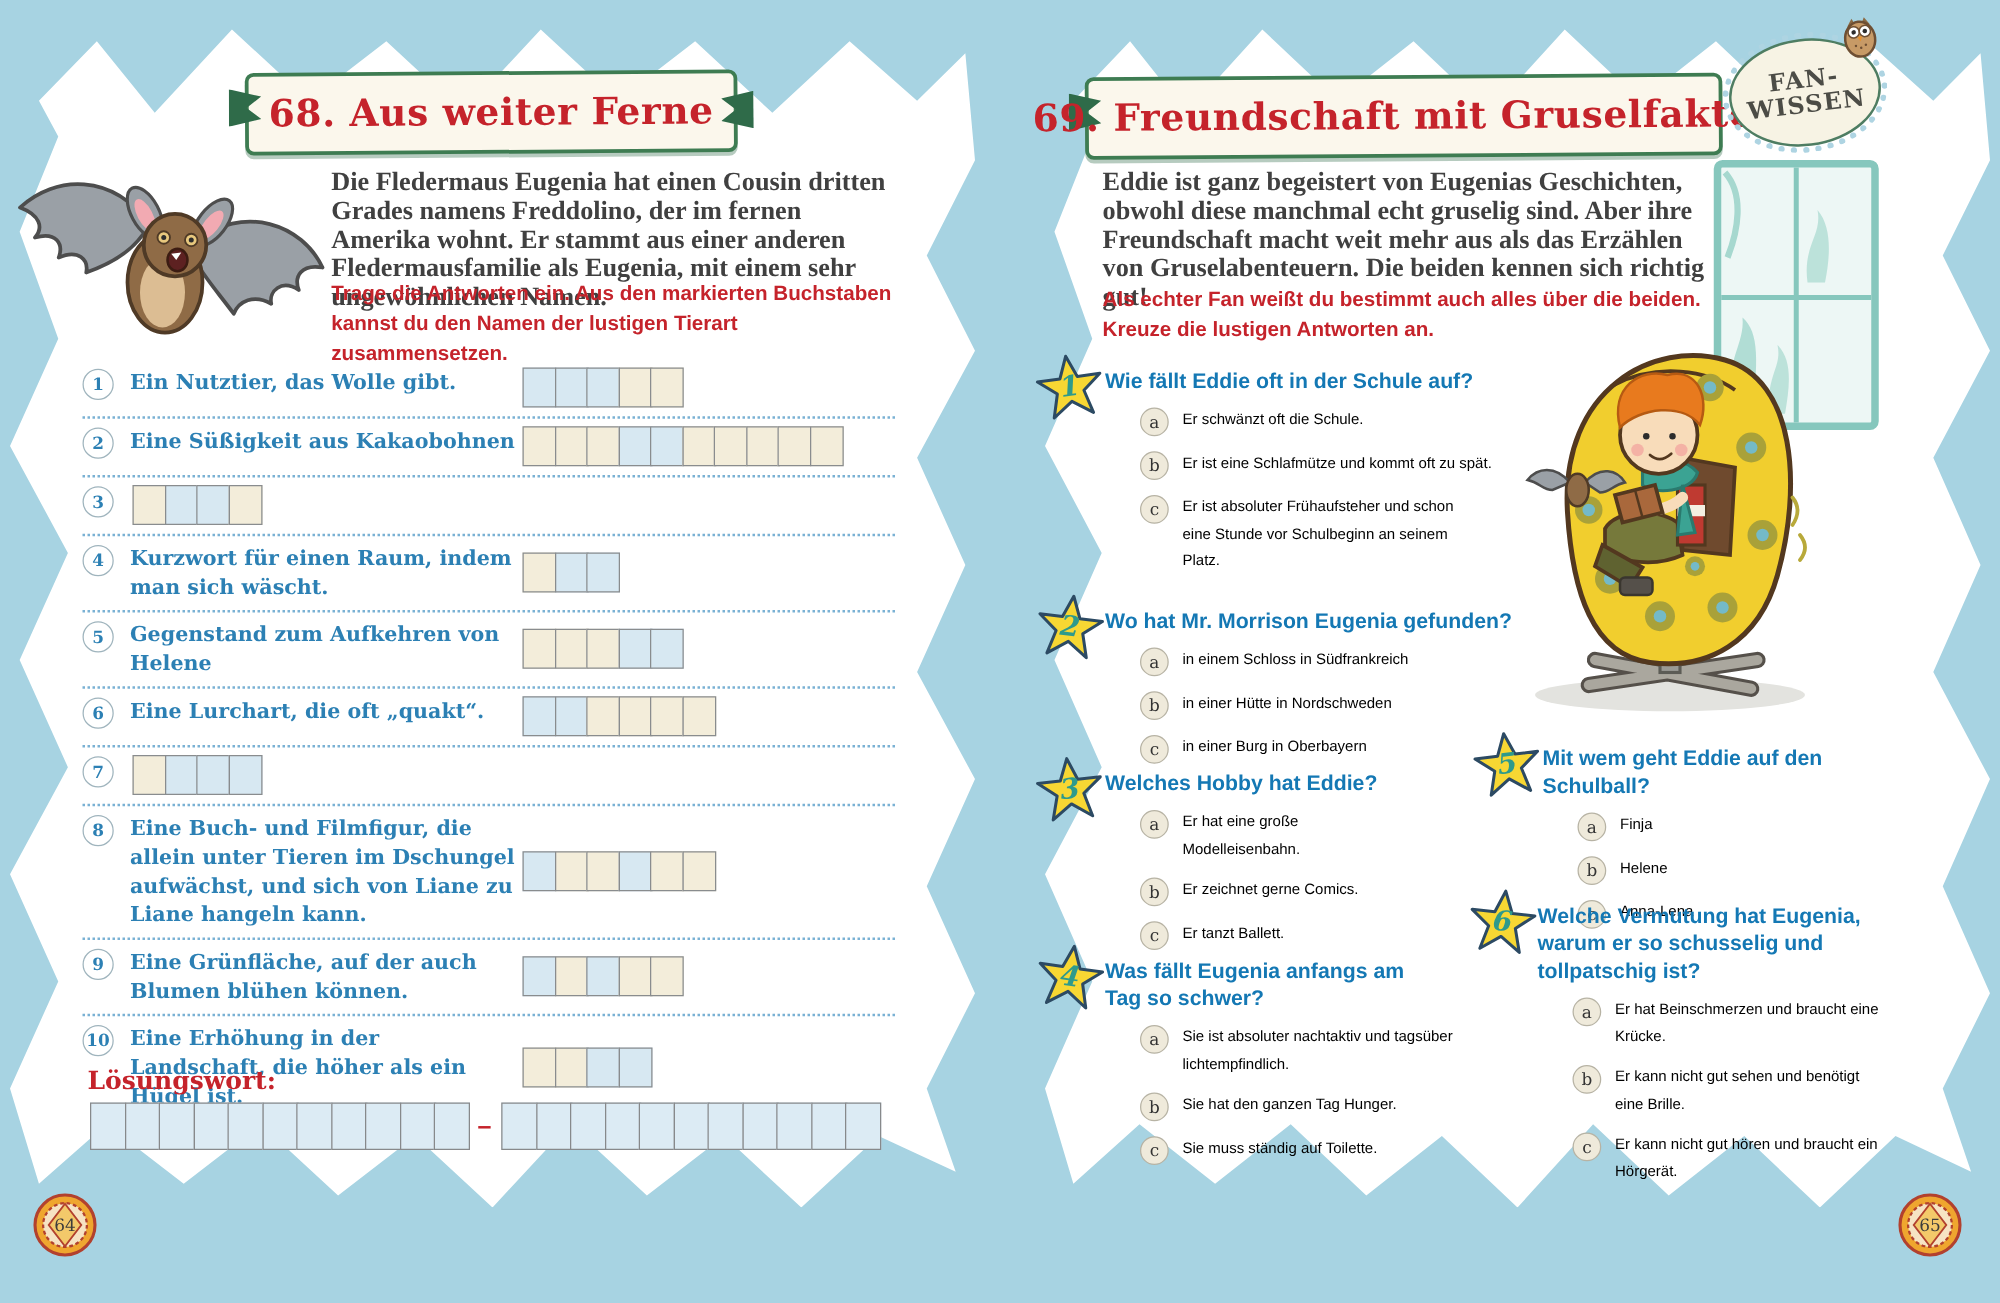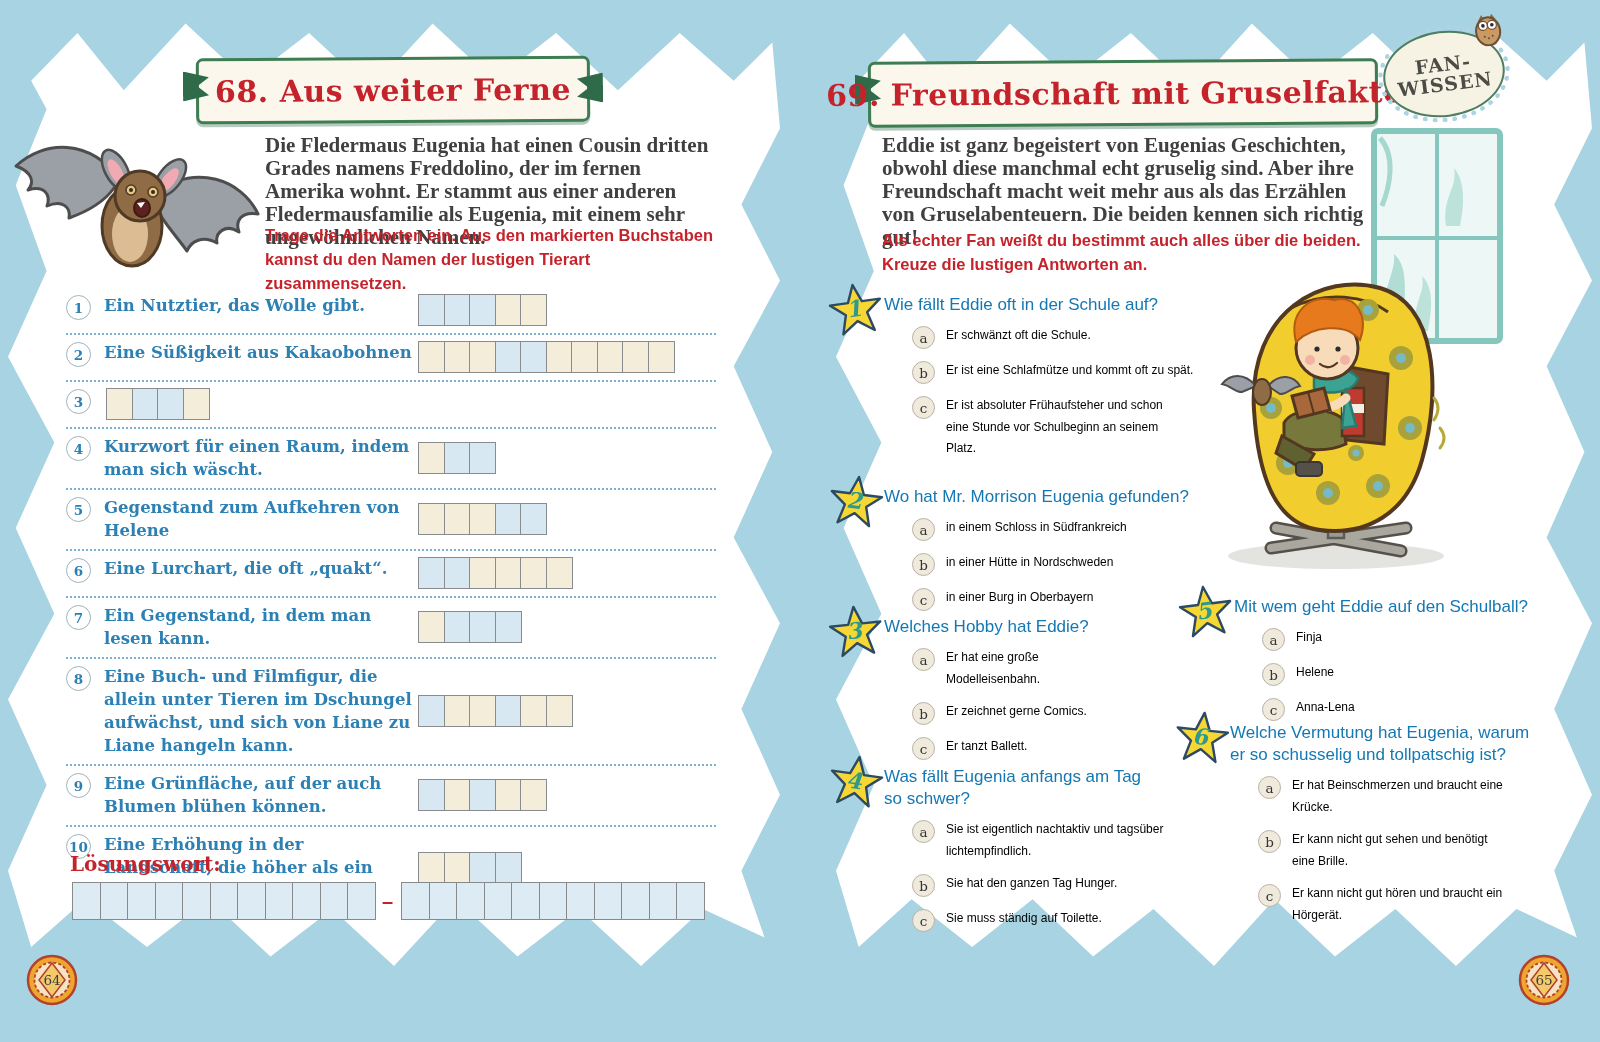--- a/index.html
+++ b/index.html
@@ -47,21 +47,21 @@
   .box-sol{width:29px;height:38px;background:#dcebf4;border-color:#87898b;}
 
   .sol-label{position:absolute;left:70px;top:852px;font-family:"DejaVu Serif",serif;
     font-weight:bold;font-size:20px;color:#c5232b;}
   .sol-row{position:absolute;left:70px;top:882px;display:flex;align-items:center;}
   .sol-sep{color:#c5232b;font-weight:bold;font-size:20px;margin:0 6px;}
 
   
   .qblock{position:absolute;}
   .qstar{position:absolute;left:-56px;top:-12px;width:56px;height:56px;}
-  .qtext{font-weight:normal;color:#1478b4;font-size:17px;line-height:22px;}
+  .qtext{font-weight:bold;color:#1478b4;font-size:17px;line-height:22px;}
   .answers{margin-top:9px;margin-left:28px;}
   .answer-option{display:flex;align-items:flex-start;margin-bottom:11px;}
   .alpha{width:21px;height:21px;border:1.5px solid #b7b3a4;background:#efeadb;border-radius:50%;
     flex:0 0 auto;display:flex;align-items:center;justify-content:center;
     font-family:"DejaVu Serif",serif;font-size:13.5px;color:#333;margin-right:11px;margin-top:1px;}
   .atext{font-size:12px;line-height:21.5px;color:#000000;}
 
   
   .fanbadge{position:absolute;left:1378px;top:26px;width:132px;height:96px;transform:rotate(-7deg);}
   .fan-outer{position:absolute;inset:0;border:5px dotted #aed4e2;border-radius:50%;}
@@ -175,21 +175,20 @@
         <span class="box box-blue"></span>
         <span class="box box-blue"></span>
         <span class="box box-cream"></span>
         <span class="box box-cream"></span>
         <span class="box box-cream"></span>
         <span class="box box-cream"></span>
       </span>
   </div>
   <div class="clue-row">
     <span class="clue-num">7</span>
-    <span class="clue-text">Ein Gegenstand, in dem man lesen kann.</span>
     <span class="clue-boxes">
         <span class="box box-cream"></span>
         <span class="box box-blue"></span>
         <span class="box box-blue"></span>
         <span class="box box-blue"></span>
       </span>
   </div>
   <div class="clue-row">
     <span class="clue-num">8</span>
     <span class="clue-text">Eine Buch- und Filmfigur, die allein unter Tieren im Dschungel aufwächst, und sich von Liane zu Liane hangeln kann.</span>
@@ -441,21 +440,21 @@
 
 <div class="qblock" style="left:884px;top:766px;width:330px;">
   <svg class="qstar" viewBox="0 0 60 60" style="transform:rotate(8deg);">
     <polygon points="30,3 37.5,21.5 57,21.5 41.5,34 47,54 30,42 13,54 18.5,34 3,21.5 22.5,21.5" fill="#f7d733" stroke="#2c4a63" stroke-width="2.6" stroke-linejoin="round"></polygon>
     <text x="30" y="37" text-anchor="middle" font-family="DejaVu Serif,serif" font-style="italic" font-weight="bold" font-size="24" fill="#2e9a8c">4</text>
   </svg>
   <div class="qtext" style="width:260px;">Was fällt Eugenia anfangs am Tag so schwer?</div>
   <div class="answers">
     <div class="answer-option">
       <span class="alpha">a</span>
-      <span class="atext" style="width:260px;">Sie ist eigentlich nachtaktiv und tagsüber lichtempfindlich.</span>
+      <span class="atext" style="width:260px;">Sie ist absoluter nachtaktiv und tagsüber lichtempfindlich.</span>
     </div>
     <div class="answer-option">
       <span class="alpha">b</span>
       <span class="atext" style="width:290px;">Sie hat den ganzen Tag Hunger.</span>
     </div>
     <div class="answer-option">
       <span class="alpha">c</span>
       <span class="atext" style="width:290px;">Sie muss ständig auf Toilette.</span>
     </div>
   </div>

